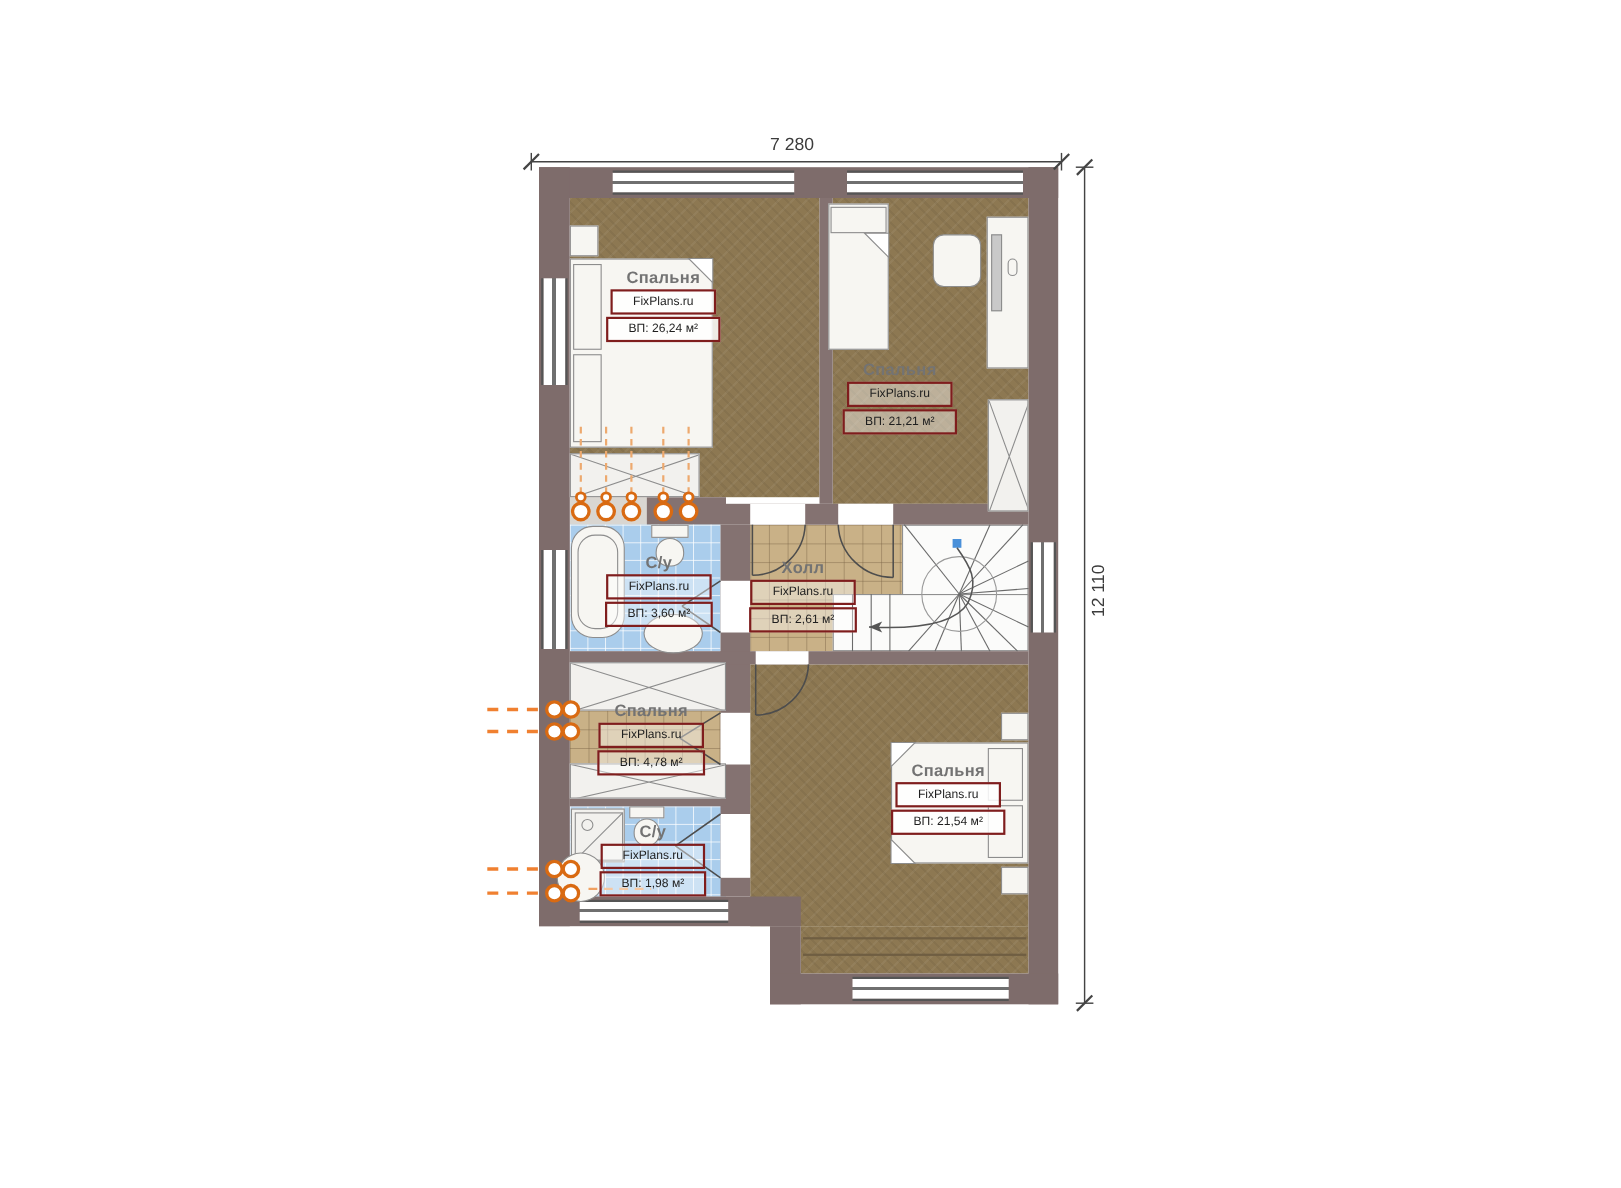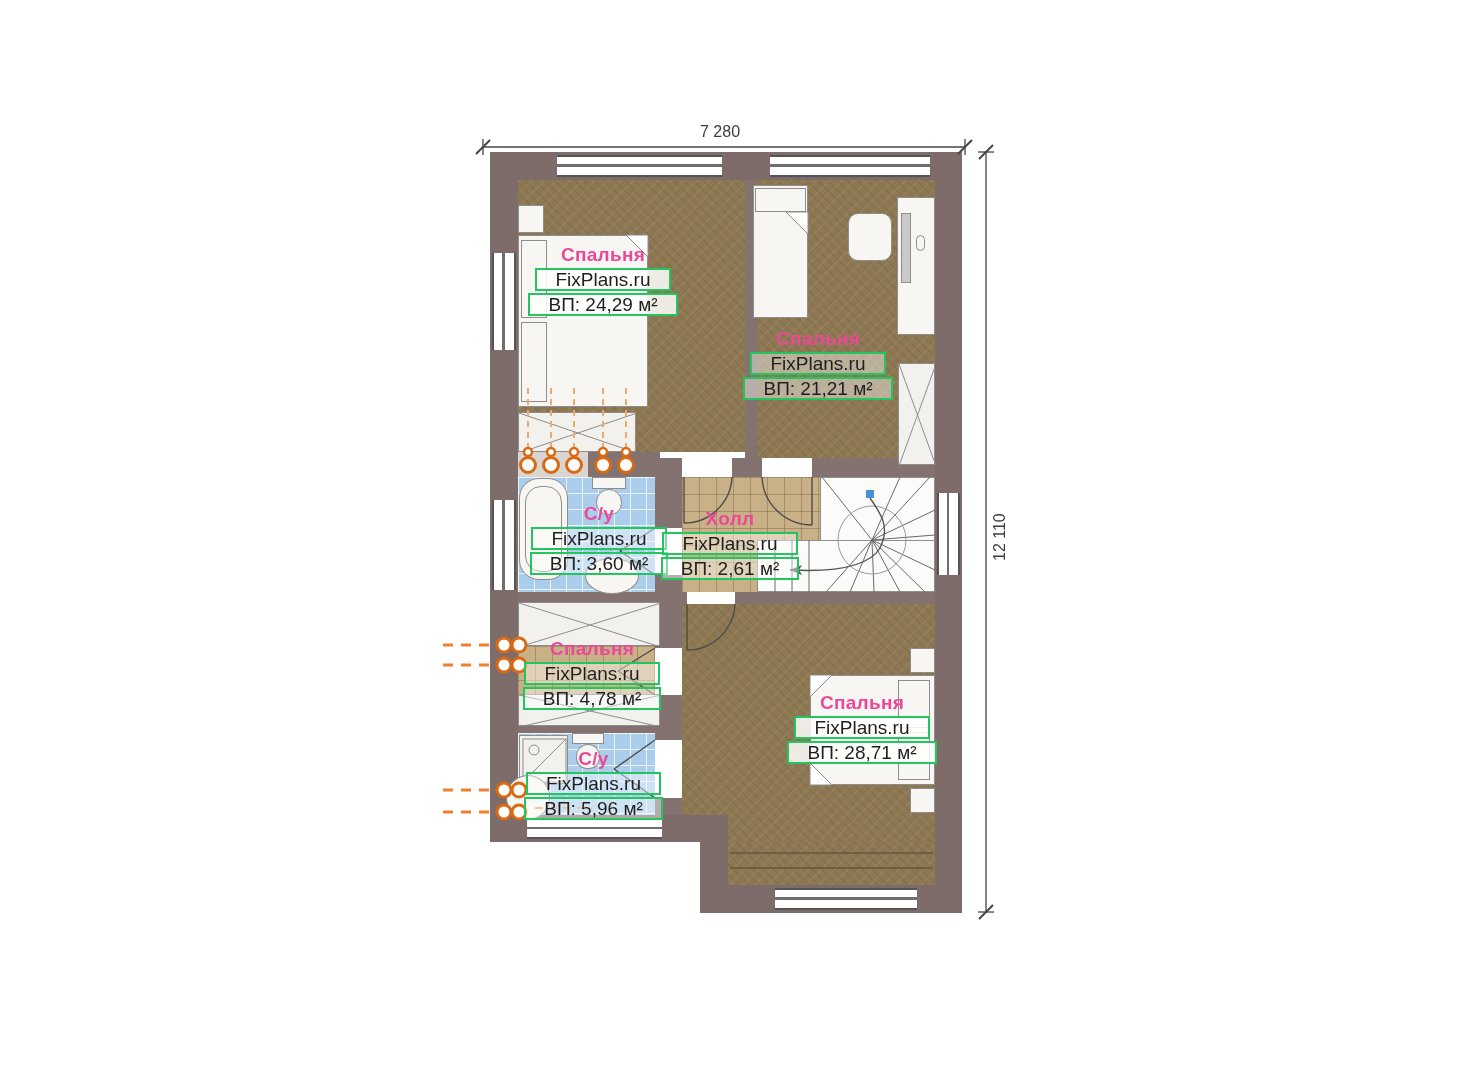--- a/index.html
+++ b/index.html
@@ -27,22 +27,22 @@
          border-top:2px solid #555;border-bottom:2px solid #555;box-sizing:border-box;}
   .win-v{position:absolute;background:linear-gradient(90deg,#ffffff 40%, #6f6f6f 40%, #6f6f6f 55%, #ffffff 55%);
          border-left:2px solid #555;border-right:2px solid #555;box-sizing:border-box;}
   
   .furn{position:absolute;background:#f7f6f2;border:1px solid #8d8d8d;box-sizing:border-box;}
   .furn-round{border-radius:16px;}
   .xbox{position:absolute;background:#f2f1ee;border:1px solid #8d8d8d;box-sizing:border-box;overflow:hidden;}
   .xbox svg{display:block;}
   
   .room-label{position:absolute;display:flex;flex-direction:column;align-items:center;gap:2px;z-index:30;}
-  .room-name{font-weight:bold;font-size:19px;color:#ec4899;letter-spacing:.3px;white-space:nowrap;}
-  .label-box{border:2px solid #22c55e;padding:0px 18px;font-size:19px;color:#1f1f1f;
+  .room-name{font-weight:bold;font-size:15px;color:#737373;letter-spacing:.3px;white-space:nowrap;}
+  .label-box{border:2px solid #7f1d1d;padding:0px 18px;font-size:11px;color:#1f1f1f;
              background:rgba(255,255,255,0.42);white-space:nowrap;line-height:19px;}
   .dim-label{position:absolute;font-size:16px;color:#3c3c3c;z-index:30;white-space:nowrap;}
   svg.overlay{position:absolute;left:0;top:0;z-index:20;}
   .steps-line{position:absolute;height:2px;background:#6f5e42;}
 </style>
 </head>
 <body>
 
 <div id="canvas">
 
@@ -141,21 +141,21 @@
         <circle cx="14" cy="14" r="5" fill="none" stroke="#8d8d8d"></circle>
       </svg>
   </div>
   <div class="furn" style="left:572px;top:733px;width:32px;height:11px;"></div>
   <div class="furn" style="left:576px;top:744px;width:24px;height:25px;border-radius:50% 50% 45% 45%;"></div>
   <div class="furn" style="left:506px;top:775px;width:44px;height:45px;border-radius:50%;"></div>
 
   <div class="room-label" style="left:549px;top:244px;width:108px;">
     <div class="room-name">Спальня</div>
     <div class="label-box" style="background:rgba(255,255,255,0.85);">FixPlans.ru</div>
-    <div class="label-box" style="background:rgba(255,255,255,0.85);">ВП: 24,29 м²</div>
+    <div class="label-box" style="background:rgba(255,255,255,0.85);">ВП: 26,24 м²</div>
   </div>
   <div class="room-label" style="left:768px;top:328px;width:100px;">
     <div class="room-name">Спальня</div>
     <div class="label-box">FixPlans.ru</div>
     <div class="label-box">ВП: 21,21 м²</div>
   </div>
   <div class="room-label" style="left:553px;top:503px;width:92px;">
     <div class="room-name">С/у</div>
     <div class="label-box">FixPlans.ru</div>
     <div class="label-box">ВП: 3,60 м²</div>
@@ -166,26 +166,26 @@
     <div class="label-box">ВП: 2,61 м²</div>
   </div>
   <div class="room-label" style="left:538px;top:638px;width:108px;">
     <div class="room-name">Спальня</div>
     <div class="label-box">FixPlans.ru</div>
     <div class="label-box">ВП: 4,78 м²</div>
   </div>
   <div class="room-label" style="left:546px;top:748px;width:95px;">
     <div class="room-name">С/у</div>
     <div class="label-box">FixPlans.ru</div>
-    <div class="label-box">ВП: 5,96 м²</div>
+    <div class="label-box">ВП: 1,98 м²</div>
   </div>
   <div class="room-label" style="left:812px;top:692px;width:100px;">
     <div class="room-name">Спальня</div>
     <div class="label-box" style="background:rgba(255,255,255,0.85);">FixPlans.ru</div>
-    <div class="label-box" style="background:rgba(255,255,255,0.85);">ВП: 28,71 м²</div>
+    <div class="label-box" style="background:rgba(255,255,255,0.85);">ВП: 21,54 м²</div>
   </div>
 
   <div class="dim-label" style="left:700px;top:123px;">7 280</div>
   <div class="dim-label" style="left:968px;top:520px;width:64px;transform:rotate(-90deg);transform-origin:center;">12 110</div>
 
   <svg class="overlay" width="1474" height="1080" viewBox="0 0 1474 1080">
 
     <g stroke="#444" stroke-width="1.3" fill="none">
       <line x1="483" y1="147" x2="965" y2="147"></line>
       <line x1="483" y1="139" x2="483" y2="155"></line>

